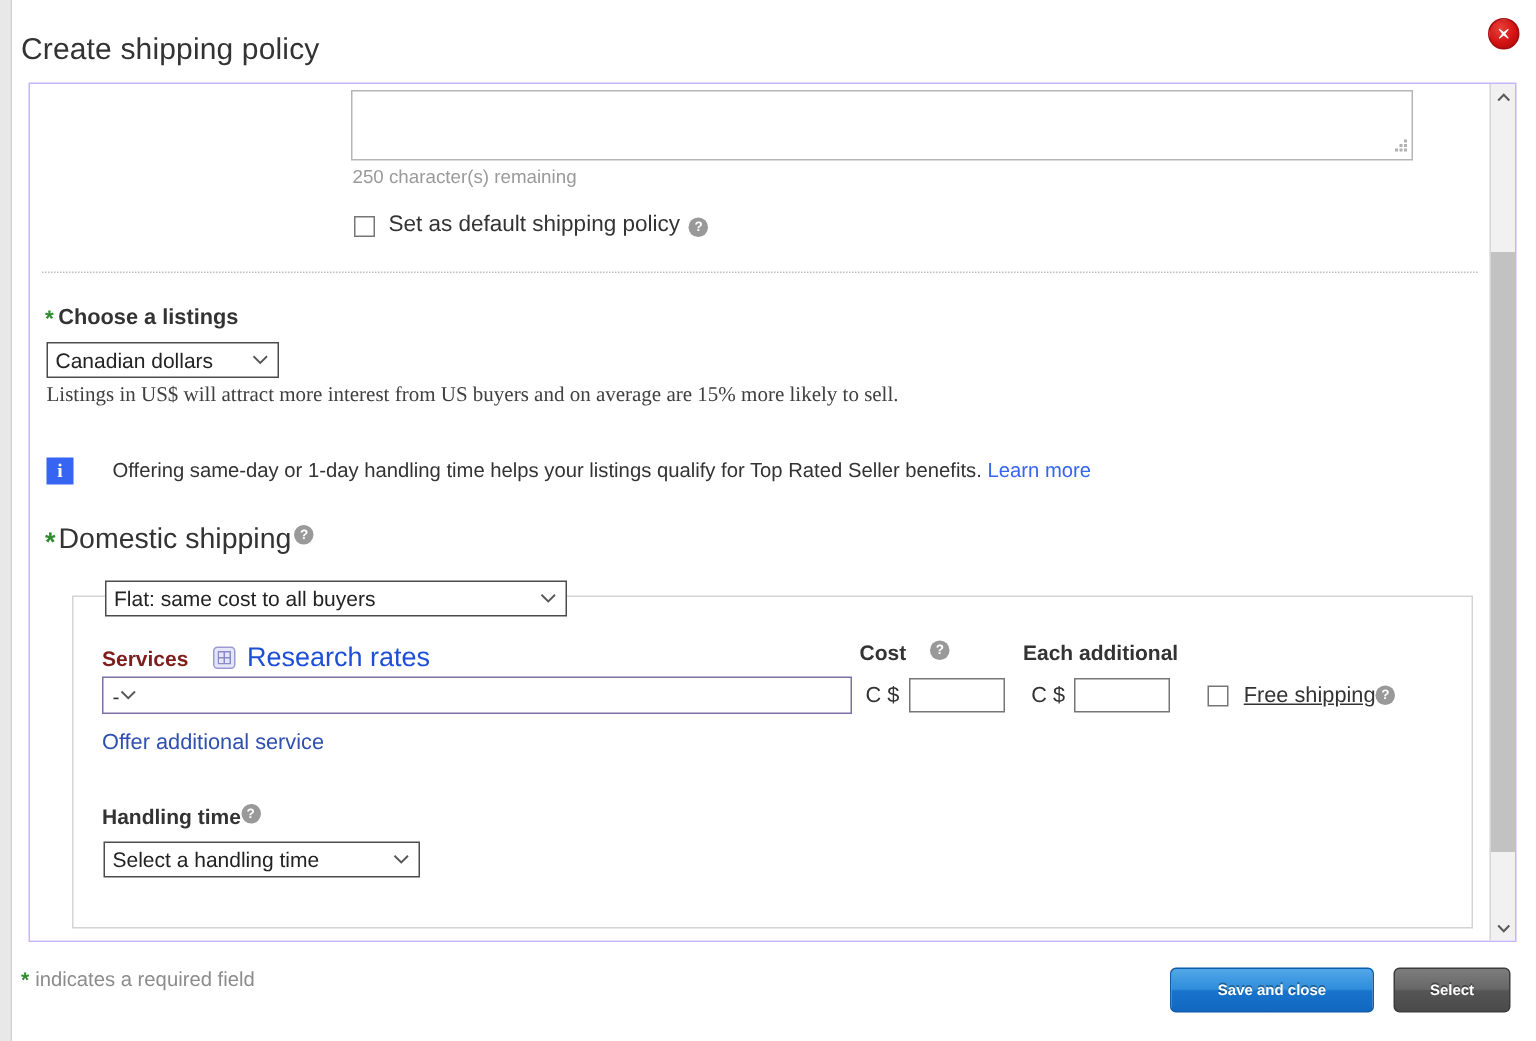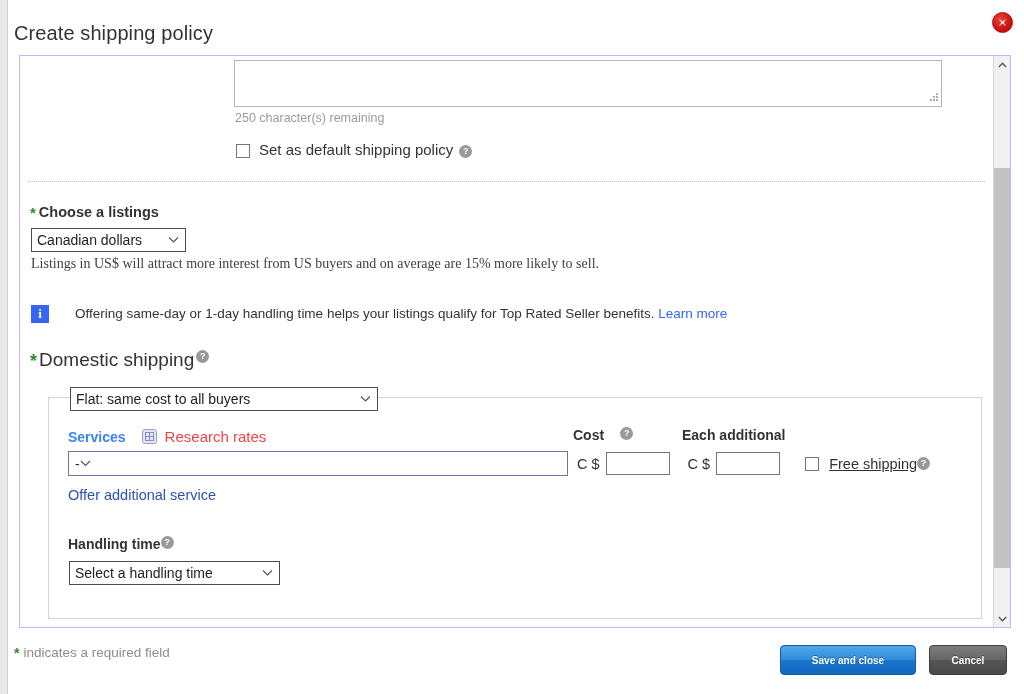--- a/index.html
+++ b/index.html
@@ -269,36 +269,36 @@
     width: 308px;
     z-index: 3;
   }
 
   .services-hdr {
     position: absolute;
     left: 48px; top: 372px;
     display: flex; align-items: center;
   }
   .services-hdr .ttl {
-    font-size: 14px; font-weight: bold; color: #3b82f6;
+    font-size: 14px; font-weight: bold; color: #7f1d1d;
   }
   .research-ico {
     width: 15px; height: 15px;
     border-radius: 3px;
     background: #e6e6fa;
     border: 1px solid #9b9bd4;
     margin-left: 16px;
     display: flex; align-items: center; justify-content: center;
     cursor: pointer;
     flex: 0 0 auto;
   }
   .research-link {
     margin-left: 8px;
-    font-size: 15px;
-    color: #ef4444;
+    font-size: 18px;
+    color: #1d4ed8;
     cursor: pointer;
     text-decoration: none;
   }
 
   .cost-hdr {
     position: absolute;
     left: 553px; top: 371px;
     font-size: 14px; font-weight: bold; color: #333;
     display: flex; align-items: flex-start; gap: 16px;
   }
@@ -556,15 +556,15 @@
       </div>
     </div>
   </div>
 
   <div class="required-note">
     <span class="req-star">*</span>
     <span>indicates a required field</span>
   </div>
 
   <div class="btn btn-primary">Save and close</div>
-  <div class="btn btn-secondary">Cancel</div>
+  <div class="btn btn-secondary">Select</div>
 
 </div>
 
 </body></html>

